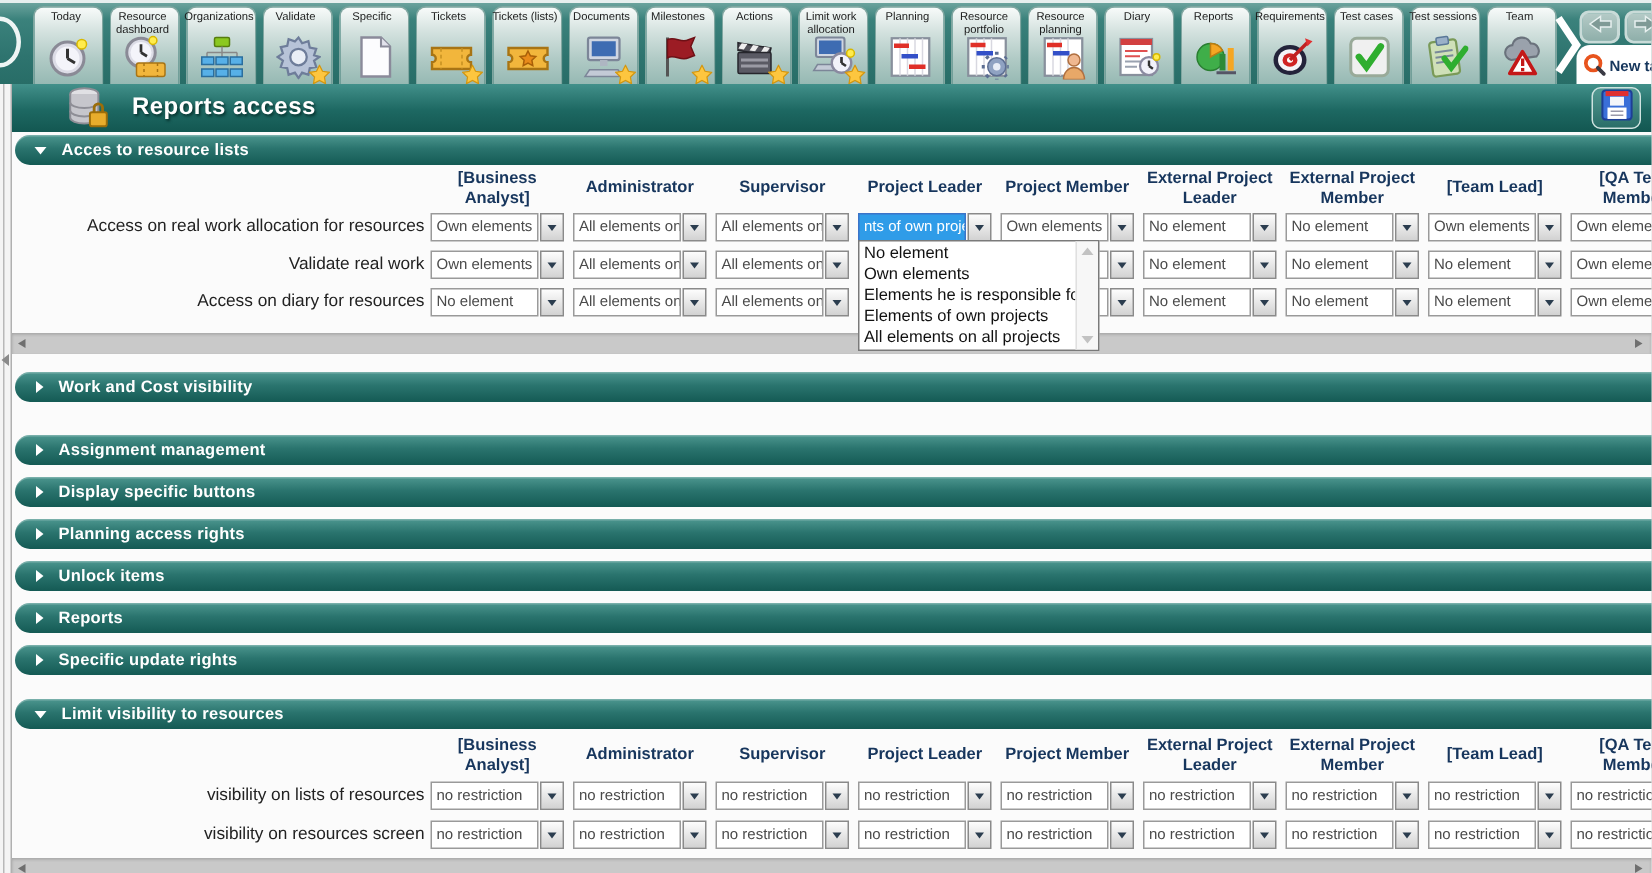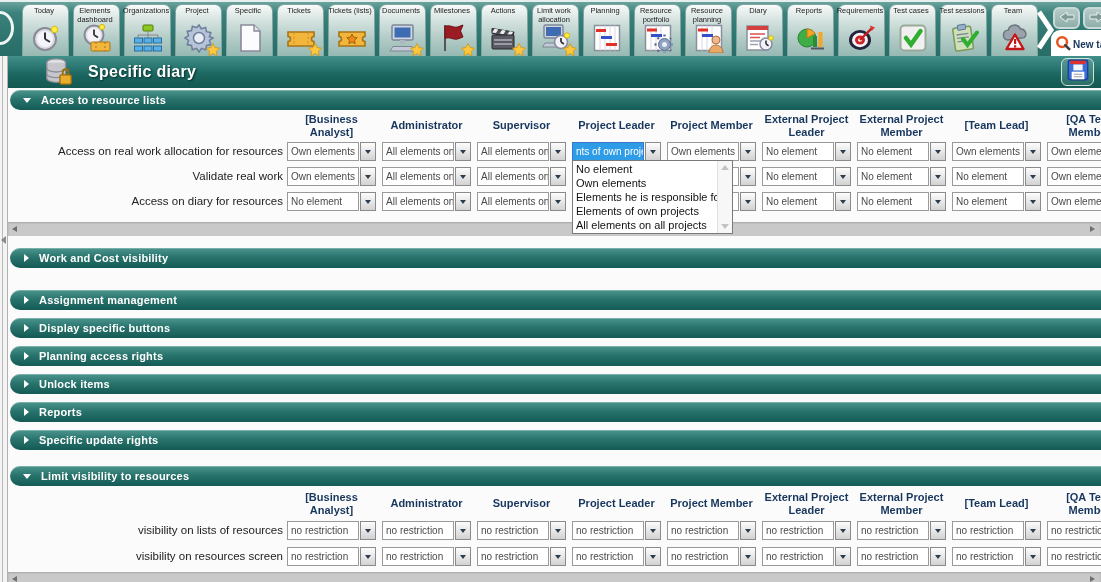--- a/index.html
+++ b/index.html
@@ -105,21 +105,21 @@
         <div class="tab">
           <div class="tab-label">Today</div>
           <div class="tab-icon"><svg viewBox="0 0 30 30">
               <circle cx="14" cy="16" r="11" fill="#dcdce6" stroke="#8a8a96" stroke-width="2"></circle>
               <circle cx="14" cy="16" r="8" fill="#f4f4fa"></circle>
               <path d="M14 16V9.5M14 16l5 3" stroke="#333" stroke-width="2" fill="none"></path>
               <circle cx="23.5" cy="6.5" r="3.2" fill="#ffec4d" stroke="#d8b800"></circle>
             </svg></div>
         </div>
         <div class="tab">
-          <div class="tab-label">Elements dashboard</div>
+          <div class="tab-label">Resource dashboard</div>
           <div class="tab-icon"><svg viewBox="0 0 30 30">
               <circle cx="12" cy="12" r="9.5" fill="#dcdce6" stroke="#8a8a96" stroke-width="2"></circle>
               <circle cx="12" cy="12" r="7" fill="#f4f4fa"></circle>
               <path d="M12 12V6.5M12 12l4 2.5" stroke="#333" stroke-width="1.8" fill="none"></path>
               <circle cx="20" cy="4" r="2.6" fill="#ffec4d" stroke="#d8b800"></circle>
               <rect x="9" y="19" width="19" height="9" rx="1.5" fill="#f2b63c" stroke="#a87414"></rect>
               <path d="M14 19v9M23 19v9" stroke="#a87414" stroke-dasharray="2 2" fill="none"></path>
             </svg></div>
         </div>
         <div class="tab">
@@ -131,21 +131,21 @@
                 <rect x="1.5" y="15" width="8" height="5"></rect>
                 <rect x="11" y="15" width="8" height="5"></rect>
                 <rect x="20.5" y="15" width="8" height="5"></rect>
                 <rect x="1.5" y="23" width="8" height="5"></rect>
                 <rect x="11" y="23" width="8" height="5"></rect>
                 <rect x="20.5" y="23" width="8" height="5"></rect>
               </g>
             </svg></div>
         </div>
         <div class="tab">
-          <div class="tab-label">Project</div>
+          <div class="tab-label">Validate</div>
           <div class="tab-icon"><svg viewBox="0 0 30 30">
               <path d="M15 2l2.4 3.8 4.2-1.4.9 4.3 4.3.9-1.4 4.2L29 15l-3.6 2.4 1.4 4.2-4.3.9-.9 4.3-4.2-1.4L15 29l-2.4-3.6-4.2 1.4-.9-4.3-4.3-.9 1.4-4.2L1 15l3.6-2.4-1.4-4.2 4.3-.9.9-4.3 4.2 1.4z" fill="#b7c3d8" stroke="#6e7d9a" stroke-width="1.5"></path>
               <circle cx="15" cy="15" r="5.5" fill="#e9eef6" stroke="#6e7d9a" stroke-width="1.5"></circle>
             </svg></div>
           <div class="tab-star"><svg viewBox="0 0 14 14">
               <path d="M7 .5l2 4 4.5.7-3.2 3.1.7 4.4L7 10.6l-4 2.1.7-4.4L.5 5.2 5 4.5z" fill="#fdc63f" stroke="#d3960f" stroke-width=".8"></path>
             </svg></div>
         </div>
         <div class="tab">
           <div class="tab-label">Specific</div>
@@ -345,21 +345,21 @@
   <div class="titlebar">
     <span class="db-icon">
       <svg viewBox="0 0 32 32">
           <ellipse cx="13" cy="6" rx="10" ry="4" fill="#e0e0e4" stroke="#8e8e96" stroke-width="1.4"></ellipse>
           <path d="M3 6v17c0 2.2 4.5 4 10 4s10-1.8 10-4V6" fill="#c6c6cc" stroke="#8e8e96" stroke-width="1.4"></path>
           <path d="M3 12c0 2.2 4.5 4 10 4s10-1.8 10-4M3 18c0 2.2 4.5 4 10 4s10-1.8 10-4" fill="none" stroke="#8e8e96" stroke-width="1.4"></path>
           <rect x="17" y="19" width="12" height="10" rx="1.5" fill="#e8ad2c" stroke="#9c6e0a" stroke-width="1.4"></rect>
           <path d="M20 19v-3a3 3 0 016 0v3" fill="none" stroke="#9c6e0a" stroke-width="2"></path>
         </svg>
     </span>
-    <h1 class="page-title">Specific diary</h1>
+    <h1 class="page-title">Reports access</h1>
     <div class="save-btn">
       <span><svg width="22" height="22" viewBox="0 0 26 26">
             <rect x="1.5" y="1.5" width="23" height="23" rx="2.5" fill="#3a6fd8" stroke="#1d3f96" stroke-width="1.6"></rect>
             <rect x="4" y="2" width="18" height="4" fill="#e03030"></rect>
             <rect x="7.5" y="6.5" width="11" height="7" fill="#f4f6fa"></rect>
             <rect x="5.5" y="15" width="15" height="9" fill="#fff"></rect>
             <path d="M8 18h10M8 21h10" stroke="#99a" stroke-width="1.2"></path>
           </svg></span>
     </div>
   </div>

